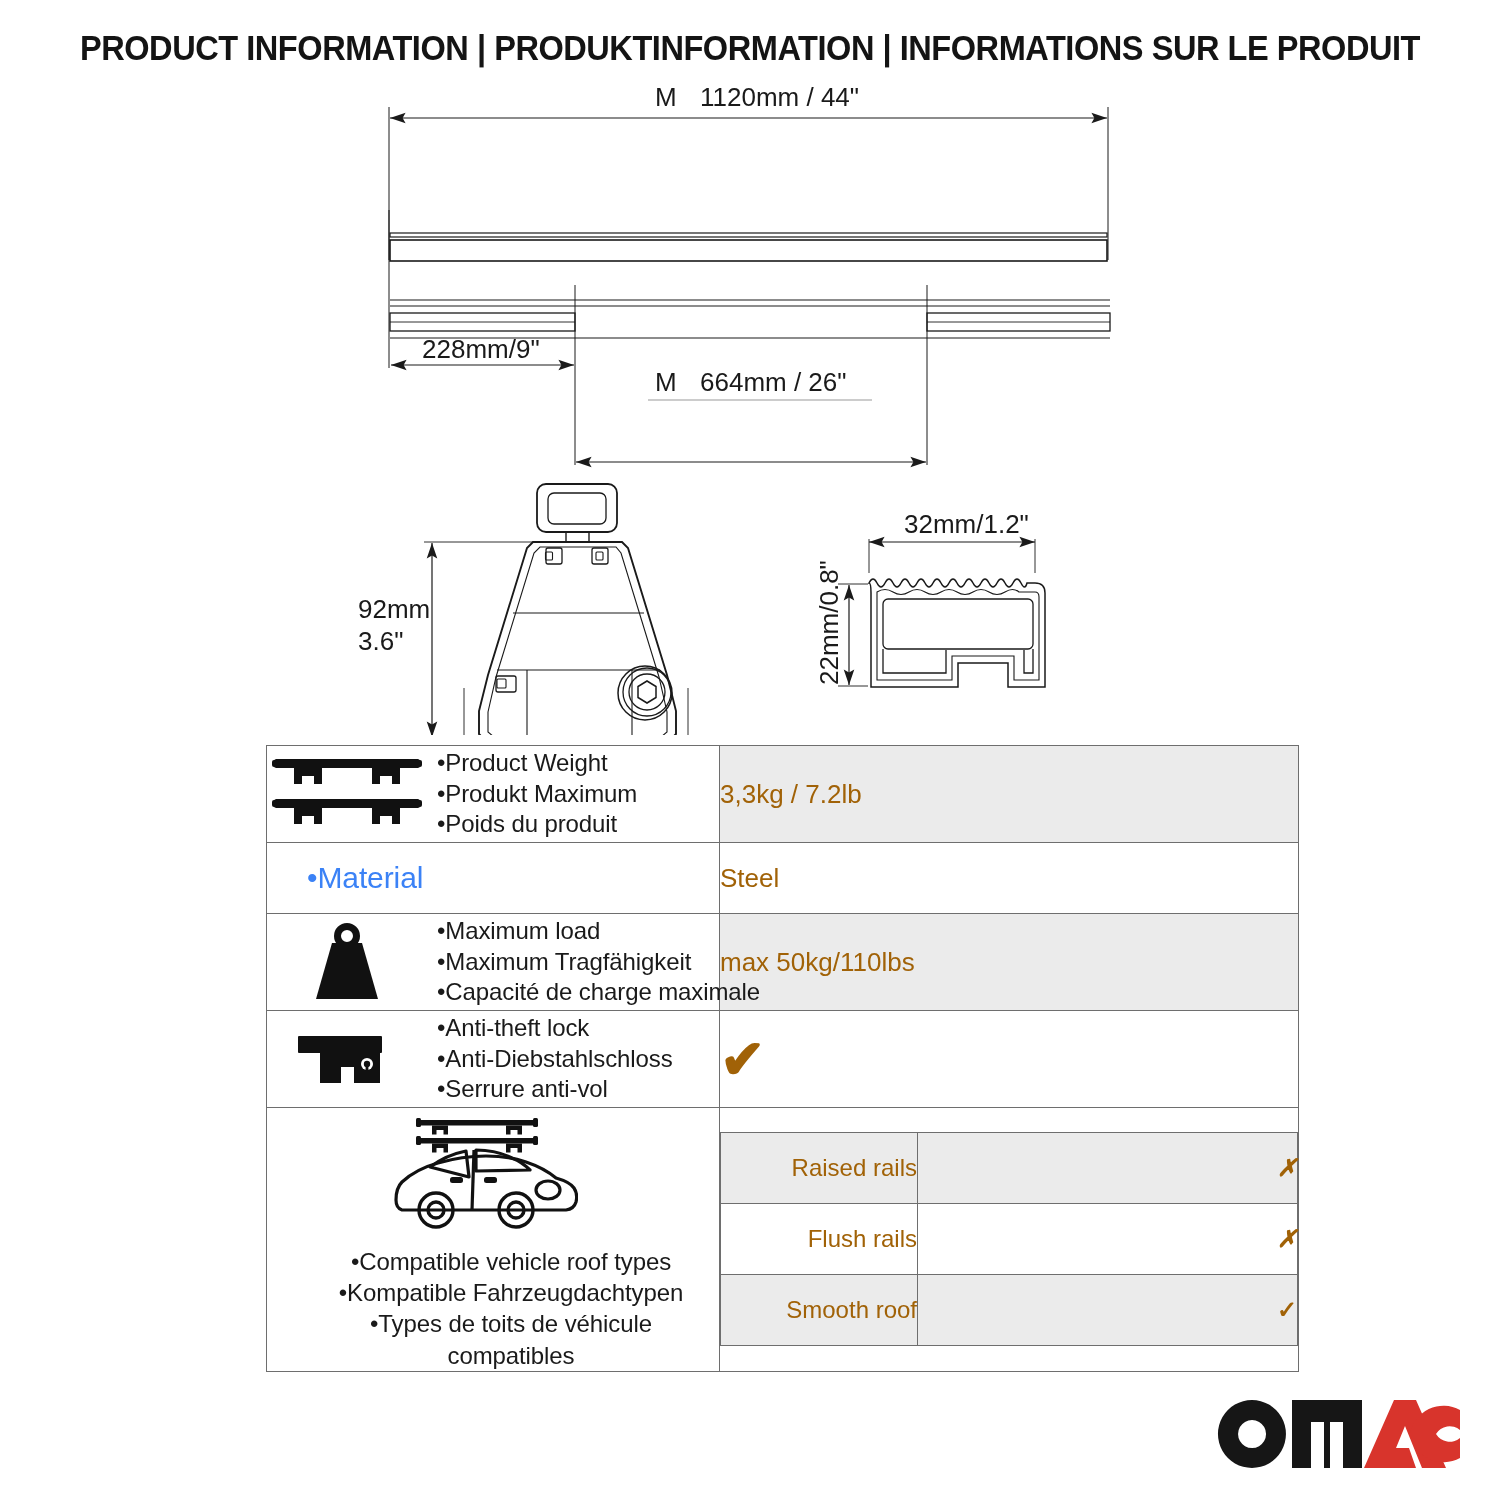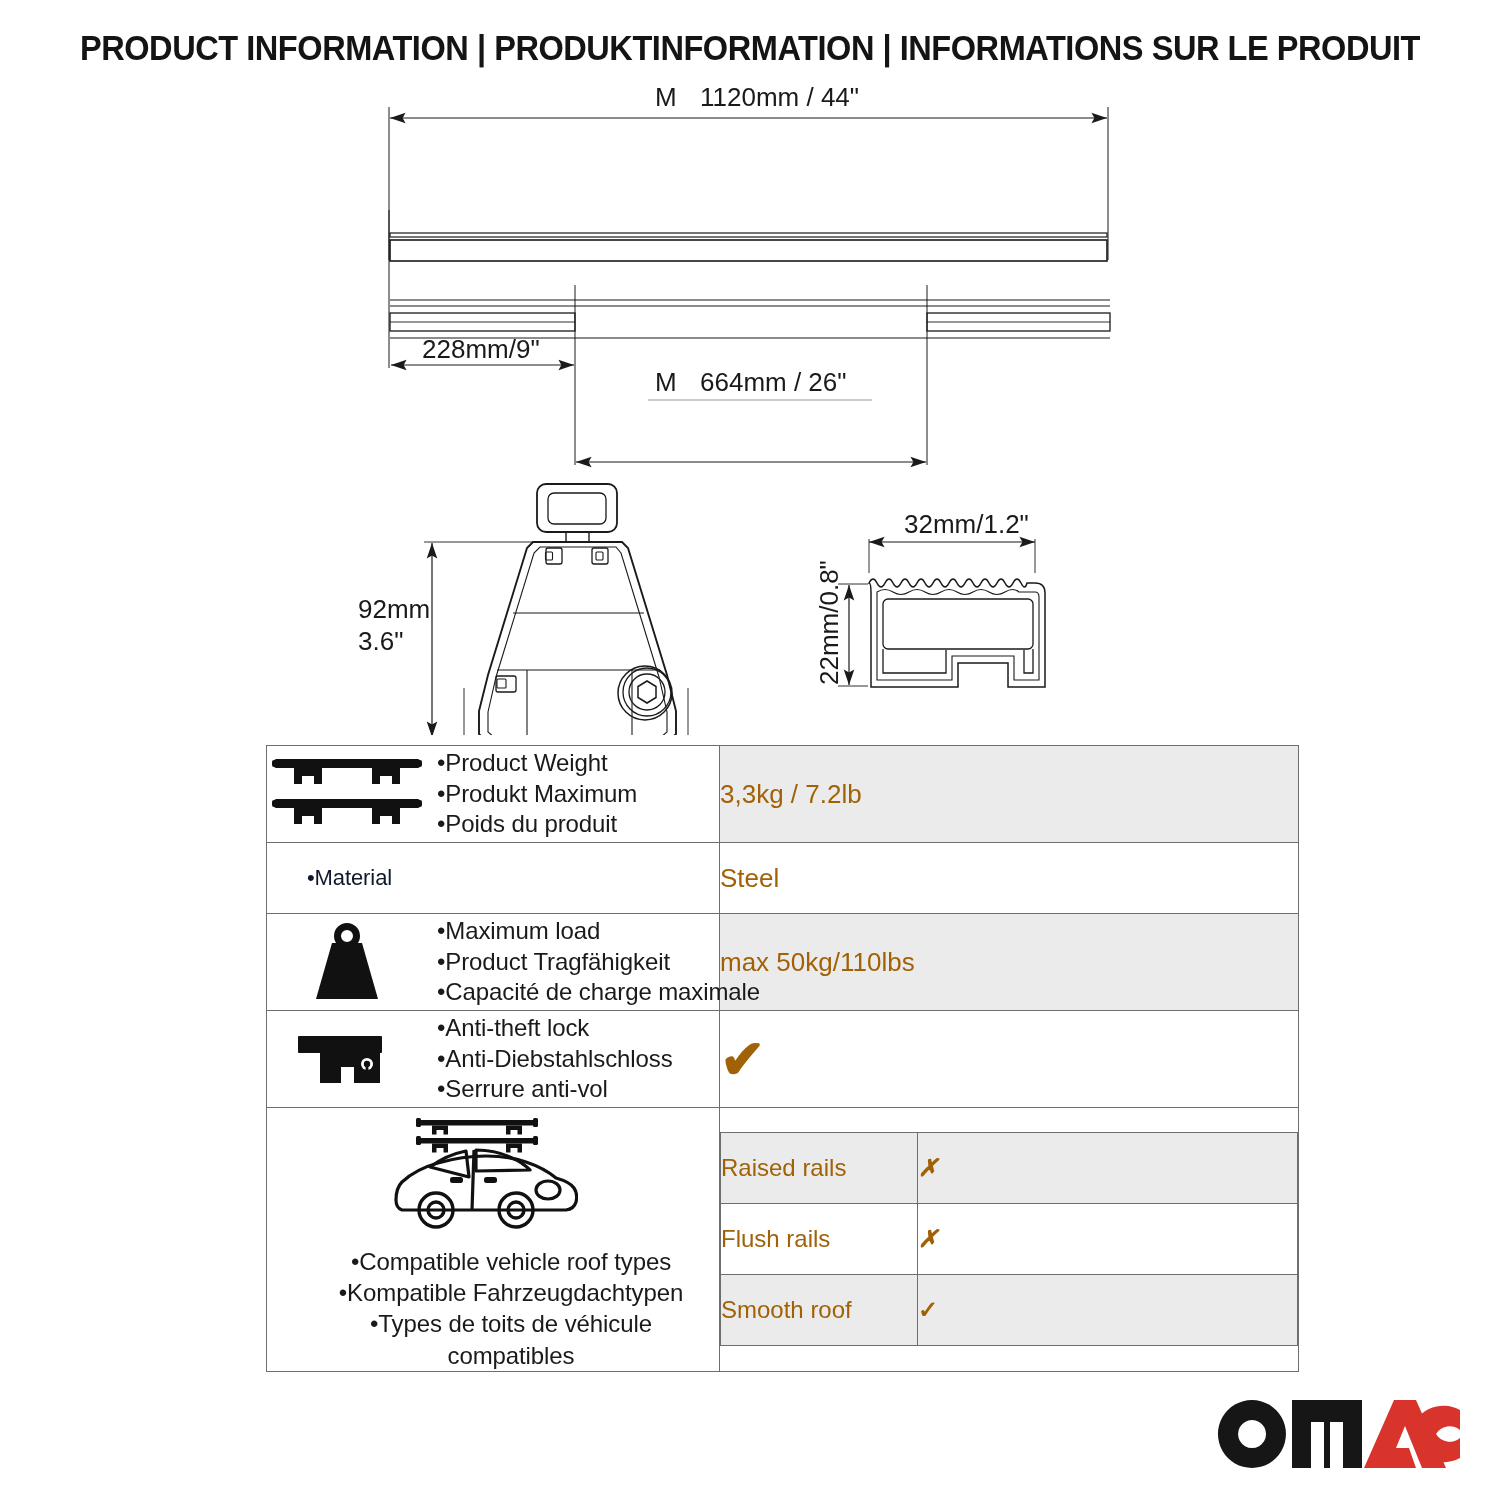--- a/index.html
+++ b/index.html
@@ -84,23 +84,23 @@
     justify-content: center;
   }
   .label-text {
     font-size: 24px;
     line-height: 1.28;
     color: #1a1a1a;
     letter-spacing: -0.1px;
   }
   .label-text div { white-space: nowrap; }
   .label-text-material {
-    font-size: 22px;
+    font-size: 30px;
     padding-left: 40px;
-    color: #0f172a;
+    color: #3b82f6;
   }
 
   
   .compat-label {
     padding: 8px 0 14px 0;
     text-align: center;
   }
   .compat-icon-wrap {
     display: flex;
     justify-content: center;
@@ -133,21 +133,21 @@
   .mark-yes { font-size: 28px; font-weight: bold; }
   .mark-no  { font-size: 27px; font-weight: bold; font-style: italic; }
 
   .cell-check {
     font-size: 54px;
     font-weight: bold;
     line-height: 1;
     padding-left: 26px;
     padding-top: 4px;
   }
-  .compat-cell-nopad { padding: 0 !important; }
+  .compat-cell-nopad { padding: 0 !important; text-align: right; }
 
   
   #omac-logo {
     position: absolute;
     right: 40px;
     bottom: 30px;
     height: 72px;
     display: flex;
     align-items: center;
   }
@@ -332,21 +332,21 @@
               <g fill="#111111">
                 <path d="M39,2 a13,13 0 0 1 13,13 a13,13 0 0 1 -13,13 a13,13 0 0 1 -13,-13
                          a13,13 0 0 1 13,-13 Z M39,9 a6,6 0 0 0 -6,6 a6,6 0 0 0 6,6
                          a6,6 0 0 0 6,-6 a6,6 0 0 0 -6,-6 Z"></path>
                 <path d="M24,22 h30 l16,56 h-62 Z"></path>
               </g>
             </svg>
           </div>
           <div class="label-text">
             <div>•Maximum load</div>
-            <div>•Product Tragfähigkeit</div>
+            <div>•Maximum Tragfähigkeit</div>
             <div>•Capacité de charge maximale</div>
           </div>
         </div>
       </td>
       <td class="cell-value">max 50kg/110lbs</td>
     </tr>
 
     <tr>
       <td class="cell-label">
         <div class="label-flex">

